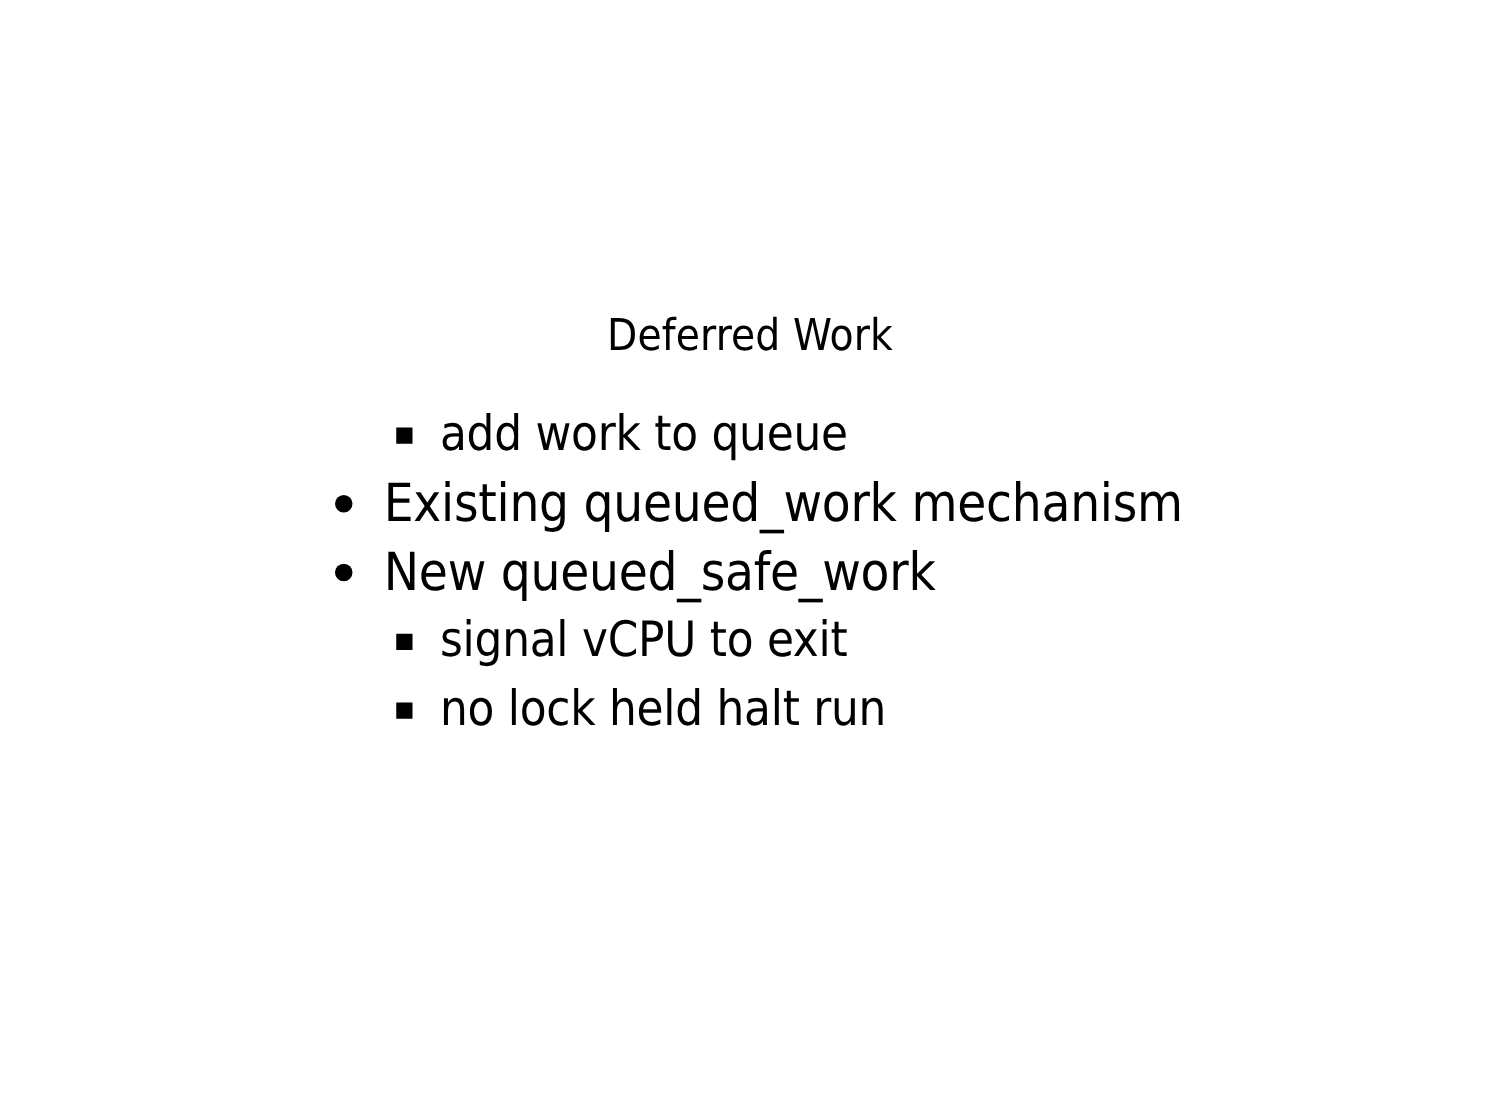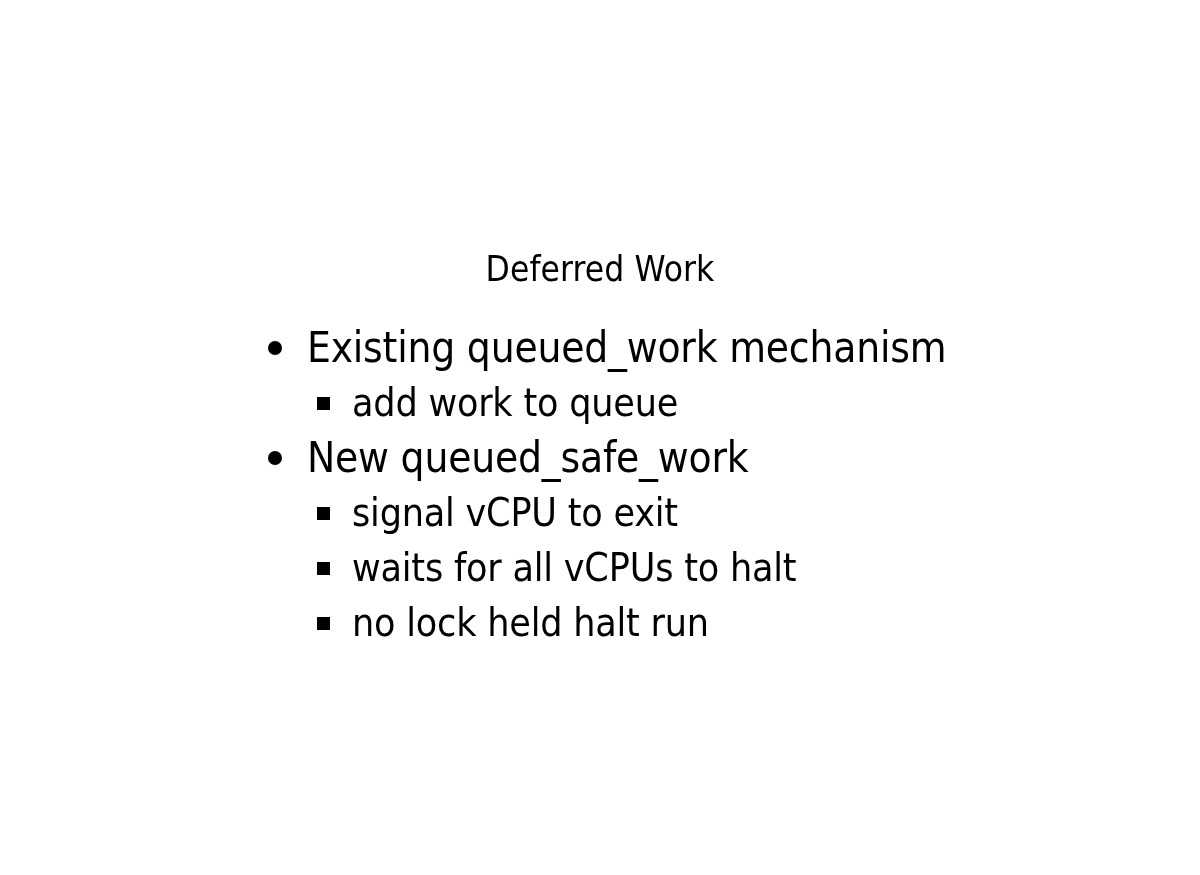--- a/index.html
+++ b/index.html
@@ -105,54 +105,48 @@
 </style>
 </head>
 <body>
 
 <div id="slide">
 
   <div class="slide-title">Deferred Work</div>
 
   <div class="bullet-list">
 
+    <div class="bullet-row lvl2">
+      <span class="marker">
+          <span class="square"></span>
+        </span>
+      <span class="bullet-text">add work to queue</span>
+    </div>
+
     <div class="bullet-row lvl1">
       <span class="marker">
           <span class="dot"></span>
         </span>
       <span class="bullet-text">Existing queued_work mechanism</span>
-    </div>
-
-    <div class="bullet-row lvl2">
-      <span class="marker">
-          <span class="square"></span>
-        </span>
-      <span class="bullet-text">add work to queue</span>
     </div>
 
     <div class="bullet-row lvl1">
       <span class="marker">
           <span class="dot"></span>
         </span>
       <span class="bullet-text">New queued_safe_work</span>
     </div>
 
     <div class="bullet-row lvl2">
       <span class="marker">
           <span class="square"></span>
         </span>
       <span class="bullet-text">signal vCPU to exit</span>
     </div>
 
-    <div class="bullet-row lvl2">
-      <span class="marker">
-          <span class="square"></span>
-        </span>
-      <span class="bullet-text">waits for all vCPUs to halt</span>
-    </div>
 
     <div class="bullet-row lvl2">
       <span class="marker">
           <span class="square"></span>
         </span>
       <span class="bullet-text">no lock held halt run</span>
     </div>
 
   </div>
 </div>

